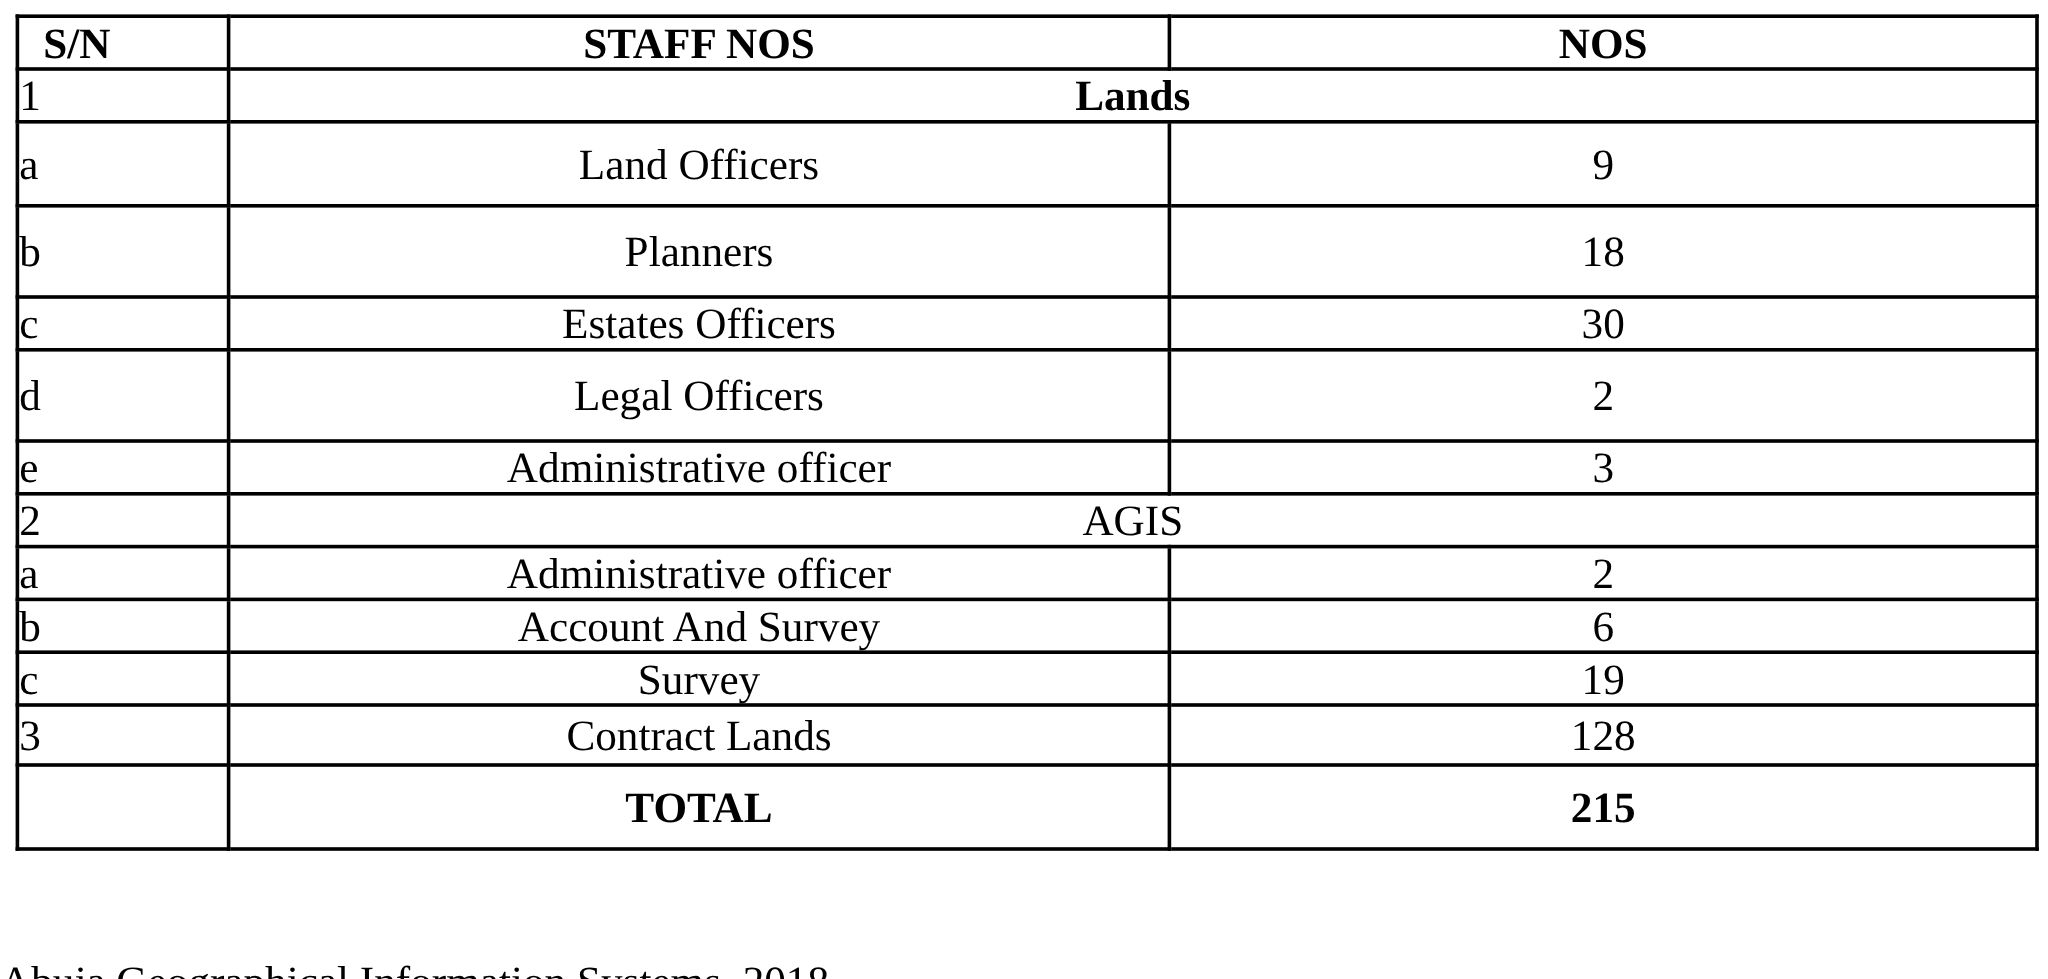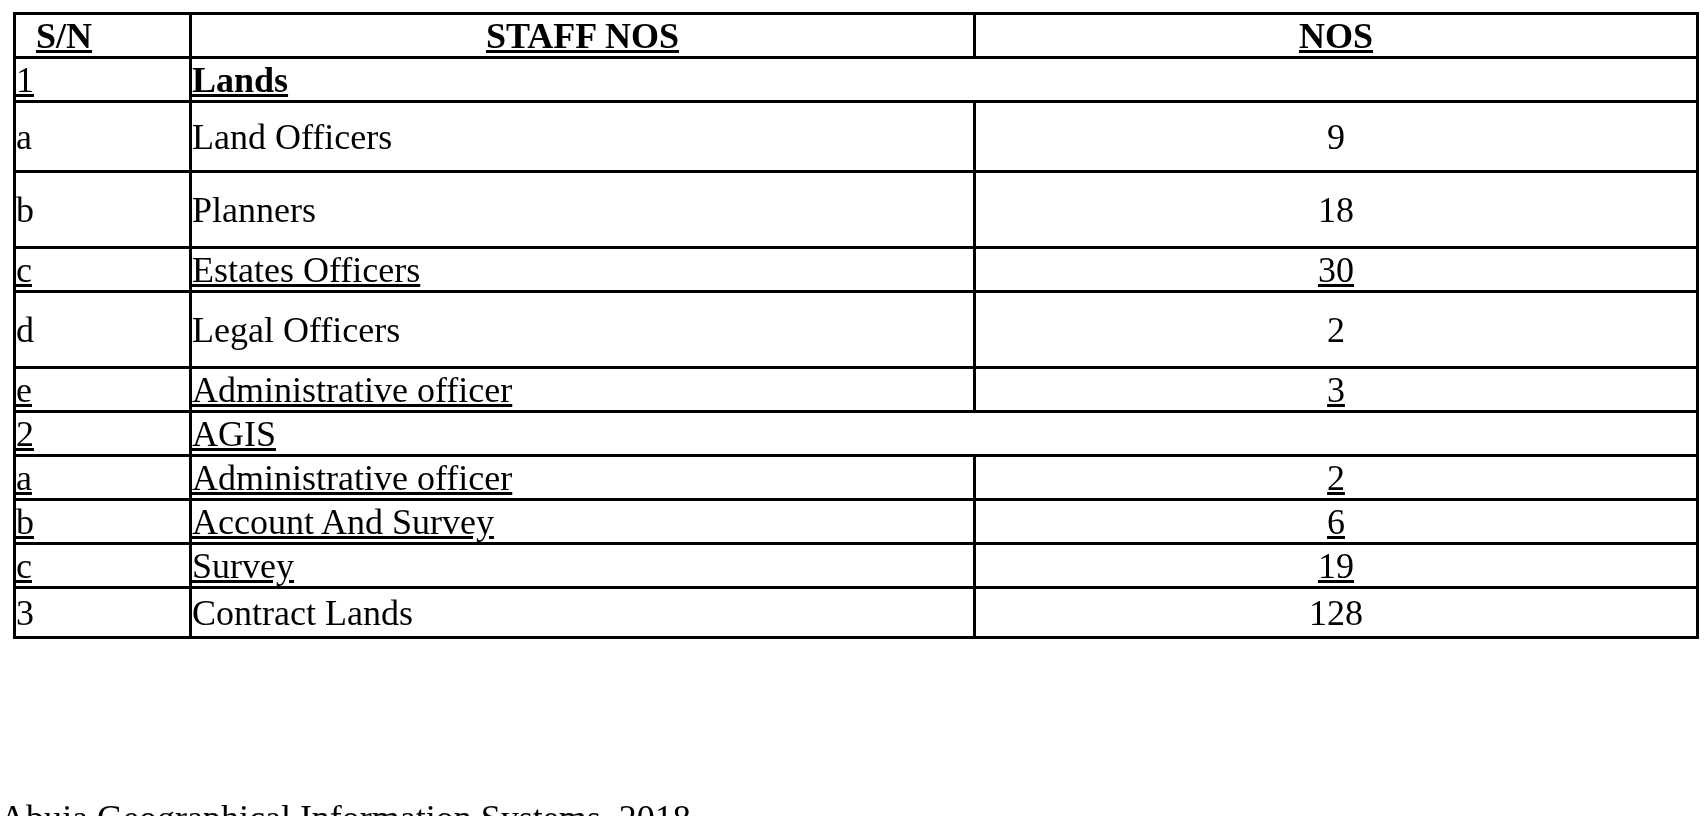--- a/index.html
+++ b/index.html
@@ -13,24 +13,24 @@
   }
   table.staff td, table.staff th {
     border: 3px solid #000; padding: 0; font-size: 36px; line-height: 1;
     vertical-align: middle;
   }
   col.c1 { width: 176px; }
   col.c2 { width: 784px; }
   col.c3 { width: 723px; }
   th { font-weight: bold; }
   td.sn { padding-left: 22px; text-align: left; }
-  td.name { padding-left: 20px; text-align: left; }
+  td.name { padding-left: 20px; text-align: center; }
   td.num { text-align: center; }
   .bold { font-weight: bold; }
-  tr.h46 td, tr.h46 th { height: 41px; text-decoration: underline; }
+  tr.h46 td, tr.h46 th { height: 41px; }
   tr.h72 td { height: 67px; }
   tr.h78 td { height: 73px; }
   tr.h52 td { height: 47px; }
   tr.h68 td { height: 67px; }
   .caption {
     position: absolute; left: 0; top: 800px; font-size: 36px; white-space: nowrap;
     line-height: 1;
   }
 </style>
 </head>
@@ -96,16 +96,21 @@
     <tr class="h46">
       <td class="sn">c</td>
       <td class="name">Survey</td>
       <td class="num">19</td>
     </tr>
     <tr class="h52">
       <td class="sn">3</td>
       <td class="name">Contract Lands</td>
       <td class="num">128</td>
     </tr>
+    <tr class="h68">
+      <td class="sn"></td>
+      <td class="name bold">TOTAL</td>
+      <td class="num bold">215</td>
+    </tr>
   </tbody>
 </table>
 
 <div class="caption">Abuja Geographical Information Systems, 2018</div>
 
 </body></html>

